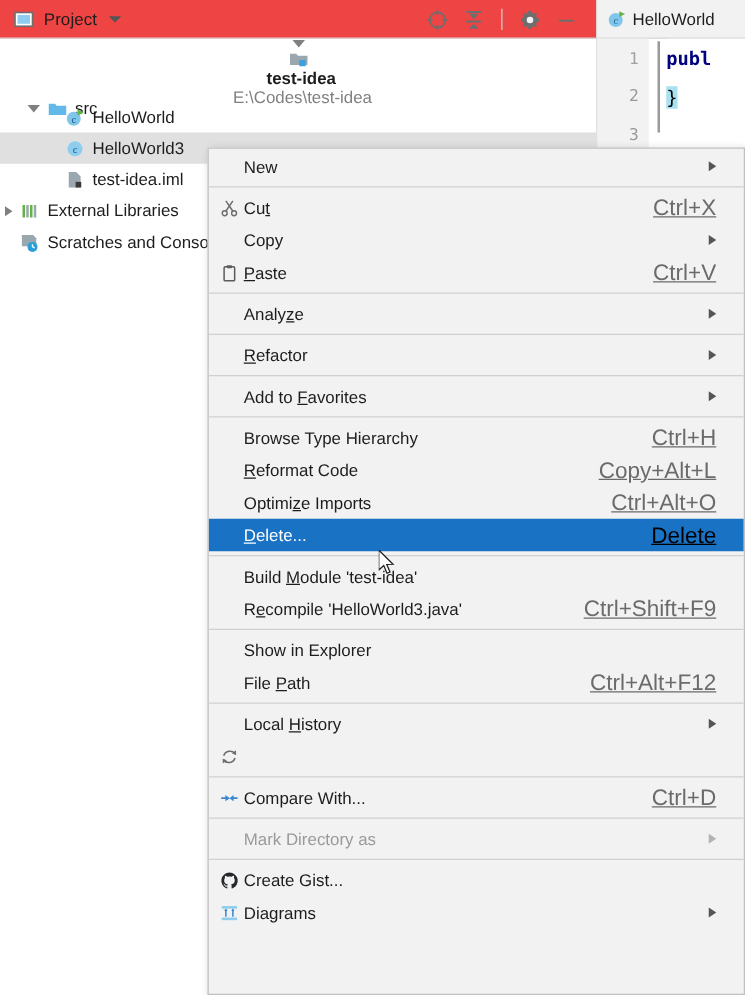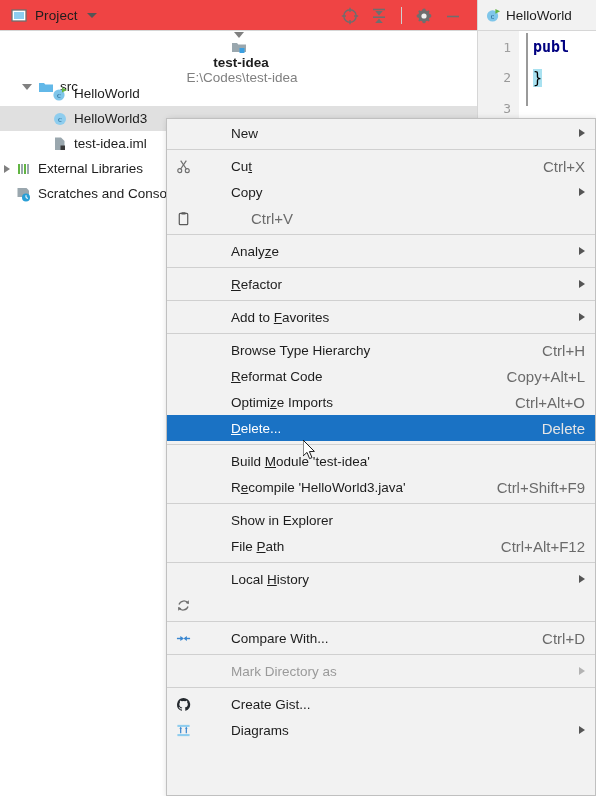--- a/index.html
+++ b/index.html
@@ -139,37 +139,36 @@
     box-shadow: 2px 2px 7px rgba(0,0,0,.22);
     padding: 1px 0 0 0;
     overflow: hidden;
     height: 678px;
   }
   .mi {
     position: relative;
     height: 26px;
     display: flex; align-items: center;
     font-size: 13.5px; color: #1d1d1d;
-    padding-left: 4px; padding-right: 10px;
+    padding-left: 4px; padding-right: 22px;
     white-space: nowrap;
-    gap: 36px;
   }
   .mi.selected { background: #1a72c4; color: #ffffff; }
   .mi.disabled { color: #9a9a9a; }
   .mi-icon {
     width: 24px; flex: none;
     display: flex; align-items: center; justify-content: center;
   }
   .mi-icon svg { display: block; }
   .mi-label { flex: 1 1 auto; }
   .mi-label .u { text-decoration: underline; }
   .mi-short {
-    flex: none; color: #6b6b6b; font-size: 15px; margin-left: 20px;
-  }
-  .mi.selected .mi-short { color: #e5e5e5; }
+    flex: none; color: #6b6b6b; font-size: 18px; margin-left: 20px; text-decoration: underline;
+  }
+  .mi.selected .mi-short { color: #000000; }
   .mi-sub {
     flex: none; width: 0; height: 0; margin-left: 14px;
     border-top: 4.5px solid transparent;
     border-bottom: 4.5px solid transparent;
     border-left: 6px solid #555;
   }
   .mi.disabled .mi-sub { border-left-color: #b3b3b3; }
   .mi-sep { height: 1px; background: #d0d0d0; margin: 3px 0; }
 
   
@@ -344,20 +343,21 @@
         <span class="mi-label">Copy</span>
         <span class="mi-sub"></span>
       </div>
       <div class="mi">
         <span class="mi-icon">
           <svg width="15" height="15" viewBox="0 0 16 16">
             <rect x="3.5" y="2.6" width="9" height="12" rx="1" fill="none" stroke="#5b5b5b" stroke-width="1.3"></rect>
             <rect x="5.8" y="1.2" width="4.4" height="2.6" rx=".6" fill="#5b5b5b"></rect>
           </svg>
         </span>
+        <span class="mi-label"><span class="u">P</span>aste</span>
         <span class="mi-short">Ctrl+V</span>
       </div>
       <div class="mi-sep"></div>
       <div class="mi">
         <span class="mi-icon"></span>
         <span class="mi-label">Analy<span class="u">z</span>e</span>
         <span class="mi-sub"></span>
       </div>
       <div class="mi-sep"></div>
       <div class="mi">

